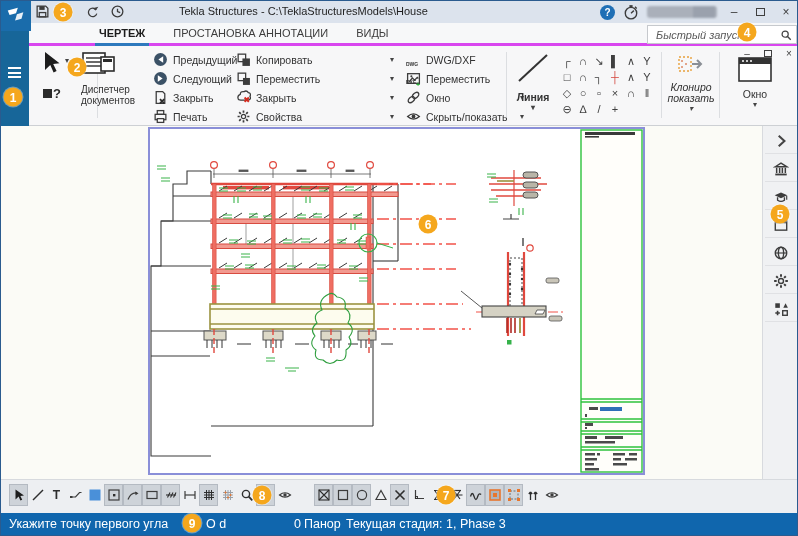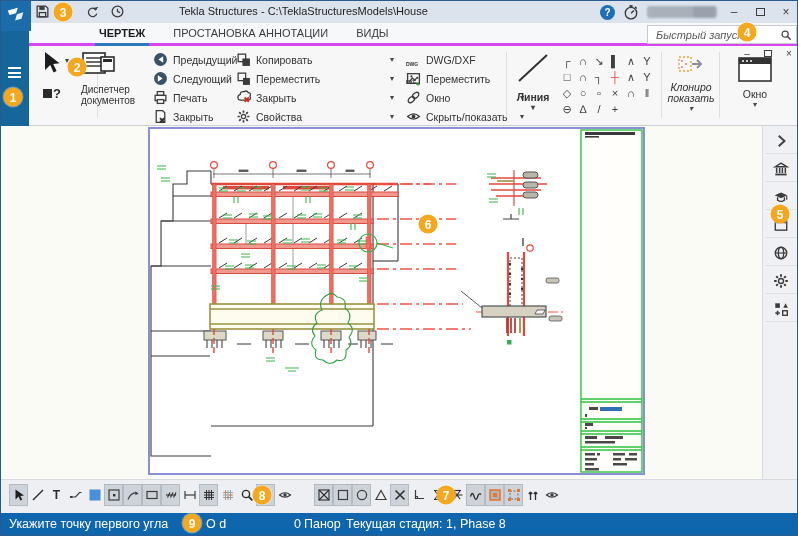--- a/index.html
+++ b/index.html
@@ -226,36 +226,36 @@
               <circle cx="7" cy="7" r="6" fill="#3b5166"></circle>
               <path d="M4.5 4 L9 7 L4.5 10 Z" fill="#fff"></path>
             </svg>
           </span>
        <span class="lbl">Следующий</span>
 
      </div>
         <div class="ribrow">
        <span class="icn" style="">
             <svg viewBox="0 0 14 14">
+              <path d="M3 1.5 h6 l2 2 v9 h-8 z" stroke="#3c3c3c" fill="none" stroke-width="1.2"></path>
+              <path d="M6.5 8.5 l4 4 m0 -4 l-4 4" stroke="#2b2b2b" stroke-width="1.6"></path>
+            </svg>
+          </span>
+       <span class="lbl">Закрыть</span>
+
+     </div>
+        <div class="ribrow">
+       <span class="icn" style="">
+            <svg viewBox="0 0 14 14">
               <rect x="2" y="5" width="10" height="5" stroke="#3c3c3c" fill="none" stroke-width="1.2"></rect>
               <rect x="4" y="1.5" width="6" height="3.5" stroke="#3c3c3c" fill="none" stroke-width="1.2"></rect>
               <rect x="4" y="9" width="6" height="3.5" fill="#fff" stroke="#3c3c3c" stroke-width="1.2"></rect>
             </svg>
           </span>
        <span class="lbl">Печать</span>
-
-     </div>
-        <div class="ribrow">
-       <span class="icn" style="">
-            <svg viewBox="0 0 14 14">
-              <path d="M3 1.5 h6 l2 2 v9 h-8 z" stroke="#3c3c3c" fill="none" stroke-width="1.2"></path>
-              <path d="M6.5 8.5 l4 4 m0 -4 l-4 4" stroke="#2b2b2b" stroke-width="1.6"></path>
-            </svg>
-          </span>
-       <span class="lbl">Закрыть</span>
 
      </div>
       </div>
     <div class="riblist" style="left:207px; width:158px;" id="edit-col">
         <div class="ribrow">
        <span class="icn" style="">
             <svg viewBox="0 0 14 14">
               <rect x="2" y="2" width="7" height="7" stroke="#3c3c3c" fill="none" stroke-width="1.2"></rect>
               <rect x="6" y="6" width="7" height="7" fill="#3c3c3c"></rect>
             </svg>
@@ -966,21 +966,21 @@
           </span>
         </div>
       </div>
   </div>
 
   <div class="statusbar">
     <span style="left:8px">Укажите точку первого угла</span>
     <span style="left:205px">O d</span>
     <span style="left:293px">0</span>
     <span style="left:303px">Панор</span>
-    <span style="left:345px">Текущая стадия: 1, Phase 8</span>
+    <span style="left:345px">Текущая стадия: 1, Phase 3</span>
   </div>
 
   <div id="callouts">
       <div class="callout" style="left:12px; top:96px">1</div>
       <div class="callout" style="left:76px; top:66px">2</div>
       <div class="callout" style="left:62px; top:11px">3</div>
       <div class="callout" style="left:746px; top:31px">4</div>
       <div class="callout" style="left:779px; top:213px">5</div>
       <div class="callout" style="left:427px; top:223px">6</div>
       <div class="callout" style="left:445px; top:494px">7</div>

